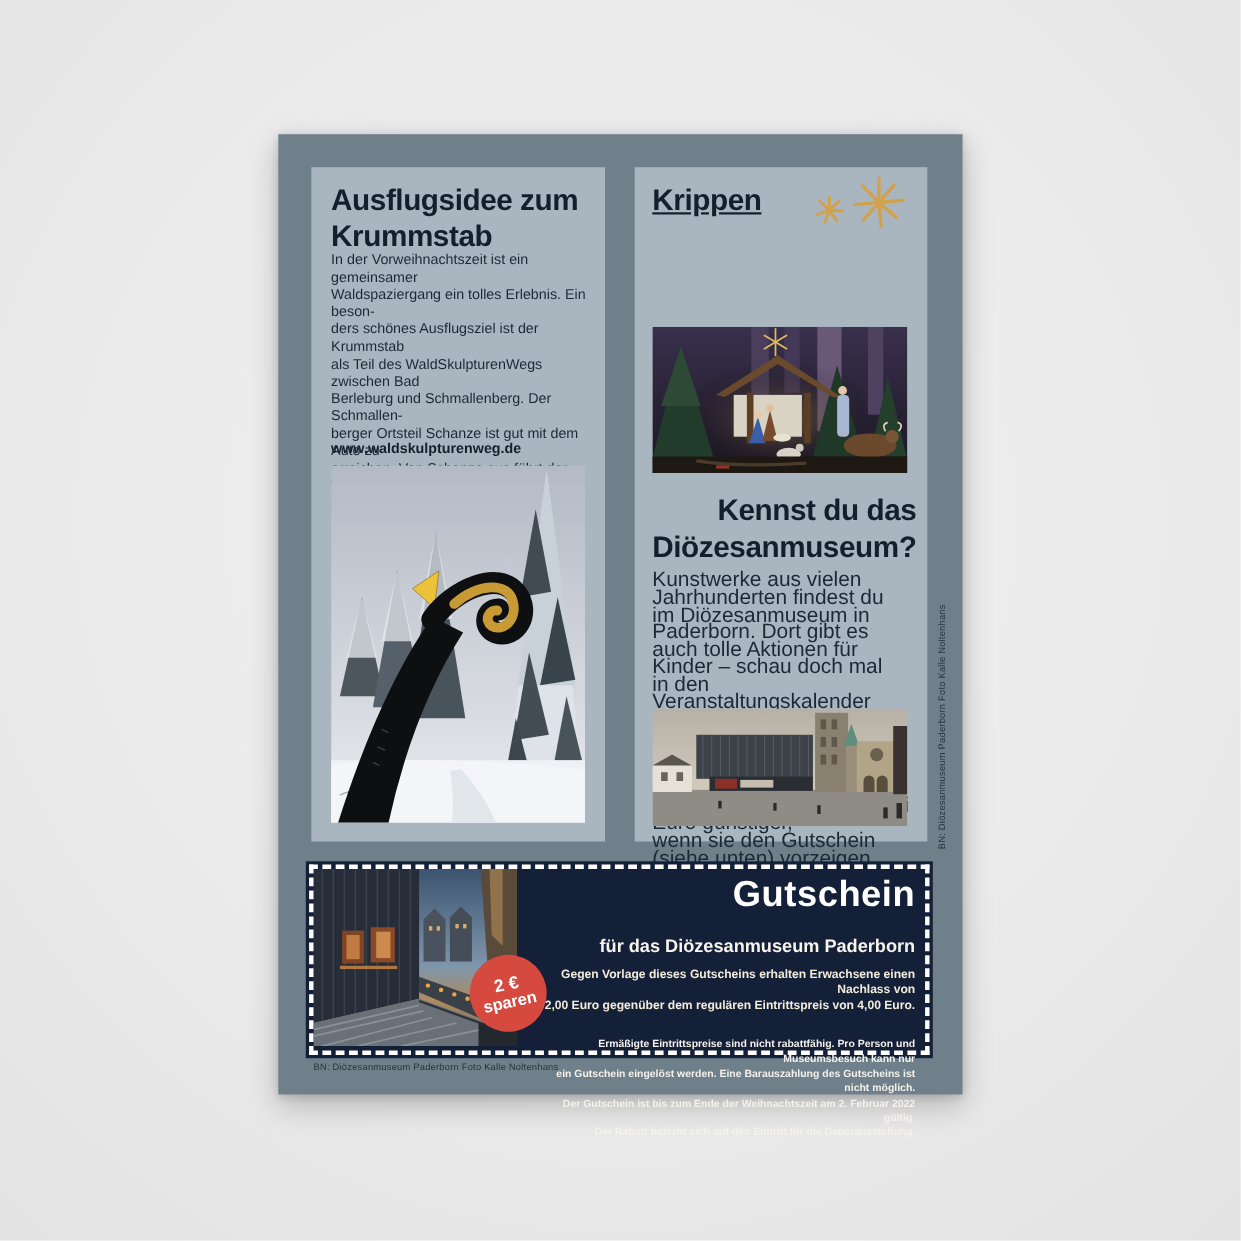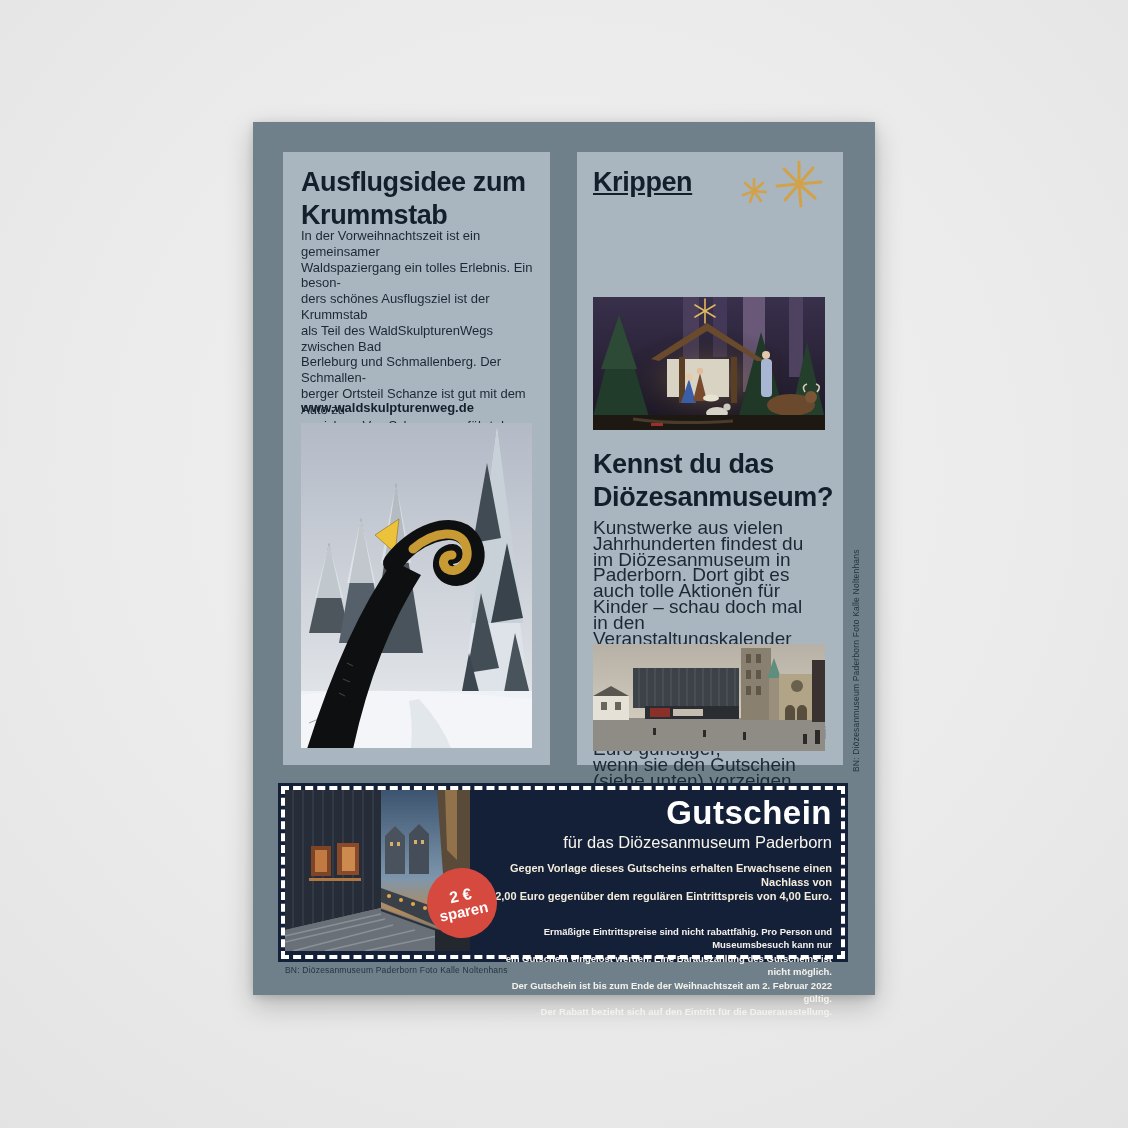--- a/index.html
+++ b/index.html
@@ -26,21 +26,21 @@
   .coupon{position:absolute;left:25px;top:661px;width:570px;height:179px;background:#141f38;}
   .coupon::before{content:"";position:absolute;inset:3px;border:4px dashed #ffffff;pointer-events:none;z-index:5;}
   .coupon-photo{position:absolute;left:7px;top:7px;width:185px;height:161px;overflow:hidden;}
   .badge{position:absolute;left:149px;top:85px;width:70px;height:70px;border-radius:50%;
     background:#d6493f;z-index:6;display:flex;flex-direction:column;align-items:center;
     justify-content:center;transform:rotate(-12deg);color:#fff;font-weight:bold;text-align:center;}
   .badge .b1{font-size:16px;line-height:17px;}
   .badge .b2{font-size:15px;line-height:16px;}
   .coupon-text{position:absolute;left:205px;right:16px;top:12px;text-align:right;z-index:2;}
   .coupon-title{color:#ffffff;font-size:33px;line-height:36px;font-weight:bold;letter-spacing:.5px;}
-  .coupon-subtitle{color:#f7f4ec;font-size:16.5px;line-height:19px;font-weight:normal;margin-top:2px;}
+  .coupon-subtitle{color:#f7f4ec;font-size:16.5px;line-height:19px;font-weight:bold;margin-top:20px;}
   .coupon-highlight{color:#f2ecda;font-size:11px;line-height:14px;font-weight:bold;margin-top:9px;white-space:pre-line;}
   .coupon-terms{color:#f4f2ec;font-size:9.5px;line-height:13.4px;font-weight:bold;margin-top:22px;white-space:pre-line;}
   .credit{position:absolute;color:#25333e;font-size:8.5px;letter-spacing:.2px;}
   .credit-bottom{left:32px;top:843px;}
   .credit-side{left:598px;top:650px;transform-origin:0 0;transform:rotate(-90deg);white-space:nowrap;}
 </style>
 </head>
 <body>
 
 <div class="page">
@@ -187,21 +187,21 @@
           <rect x="116" y="118" width="2.4" height="9" fill="#c2beb4"></rect>
           <rect x="130" y="118" width="2.4" height="9" fill="#c2beb4"></rect>
           <circle cx="134" cy="110" r="3.6" fill="#cdc9bf"></circle>
 
           <rect y="118" width="232" height="15" fill="#1d1812"></rect>
           <path d="M40,122 q40,6 100,2" stroke="#4a3c2c" stroke-width="3" fill="none"></path>
           <rect x="58" y="126" width="12" height="3" fill="#9c3028"></rect>
         </svg>
       </div>
 
-      <h2 style="left:16px;top:296px;">Kennst du das
+      <h2 style="left:16px;top:296px;text-align:right;">Kennst du das
 Diözesanmuseum?</h2>
 
       <div class="museum-text">
         <p class="seg">Kunstwerke aus vielen Jahrhunderten findest du
 im Diözesanmuseum in Paderborn. Dort gibt es
 auch tolle Aktionen für Kinder – schau doch mal
 in den Veranstaltungskalender unter:</p>
         <div class="seg seg-link">dioezesanmuseum-paderborn.de</div>
         <p class="seg">Kinder haben freien Eintritt, und Erwachsene
 bekommen den Eintritt zwei Euro günstiger,

